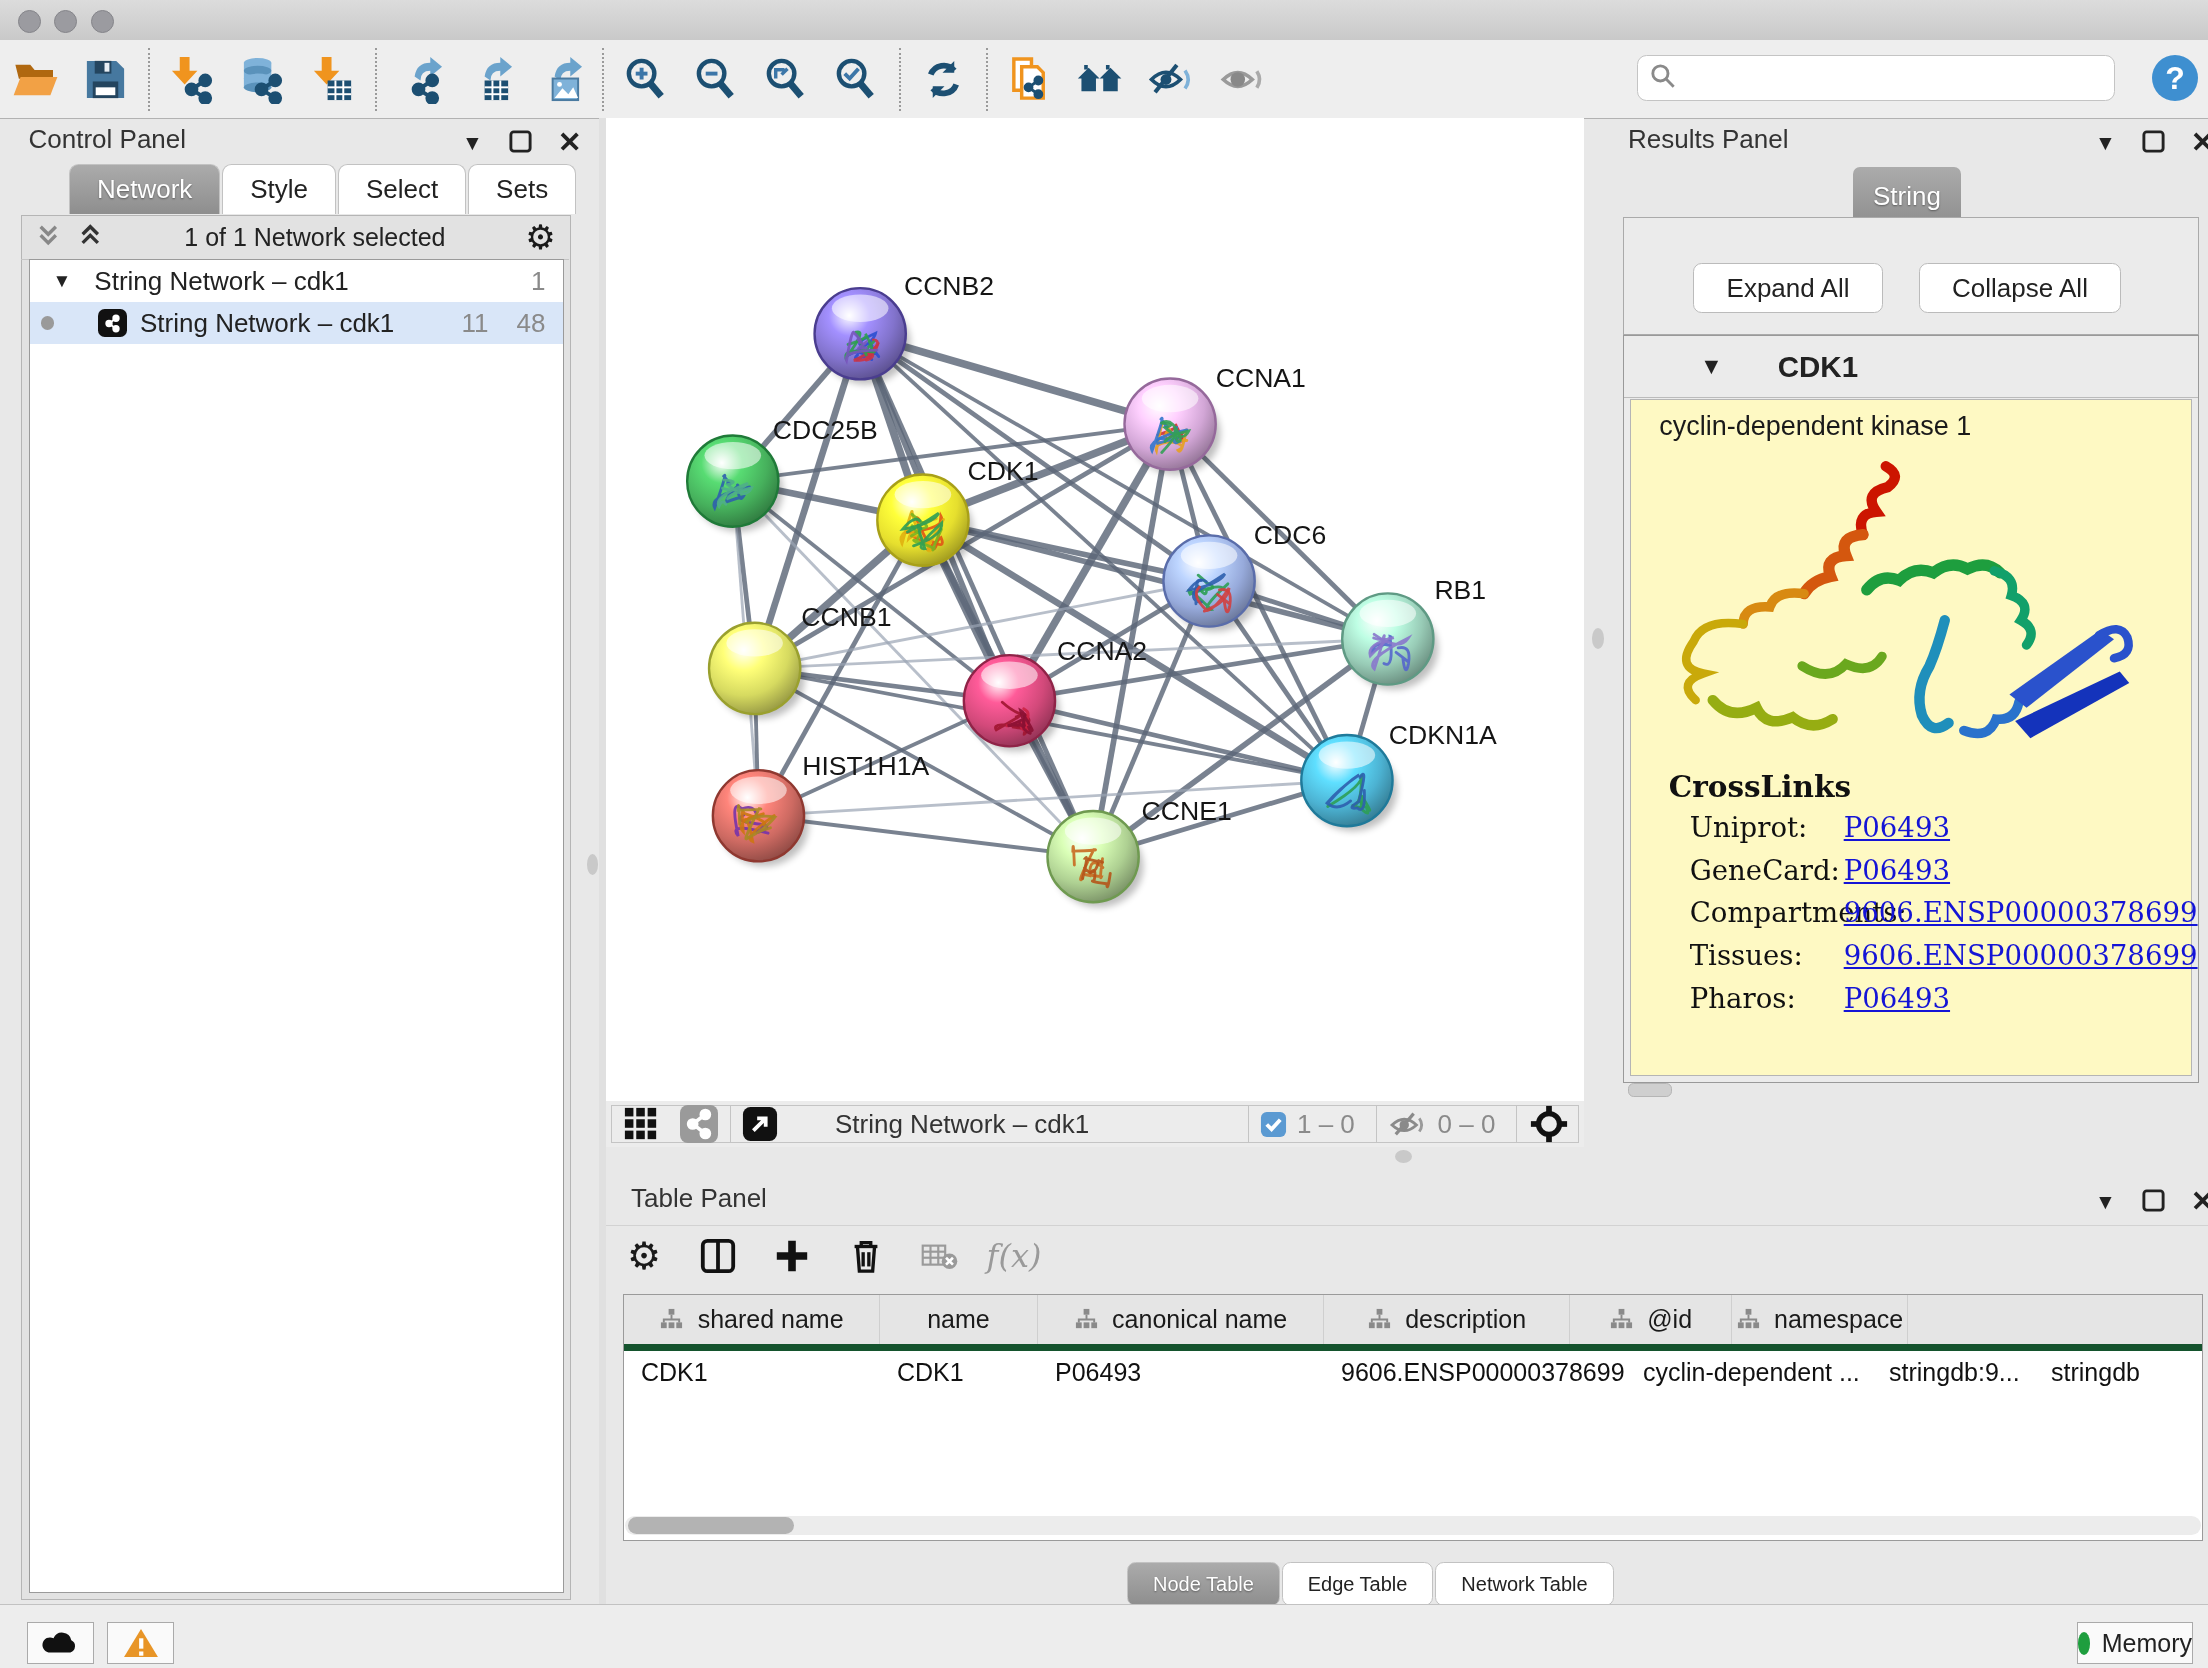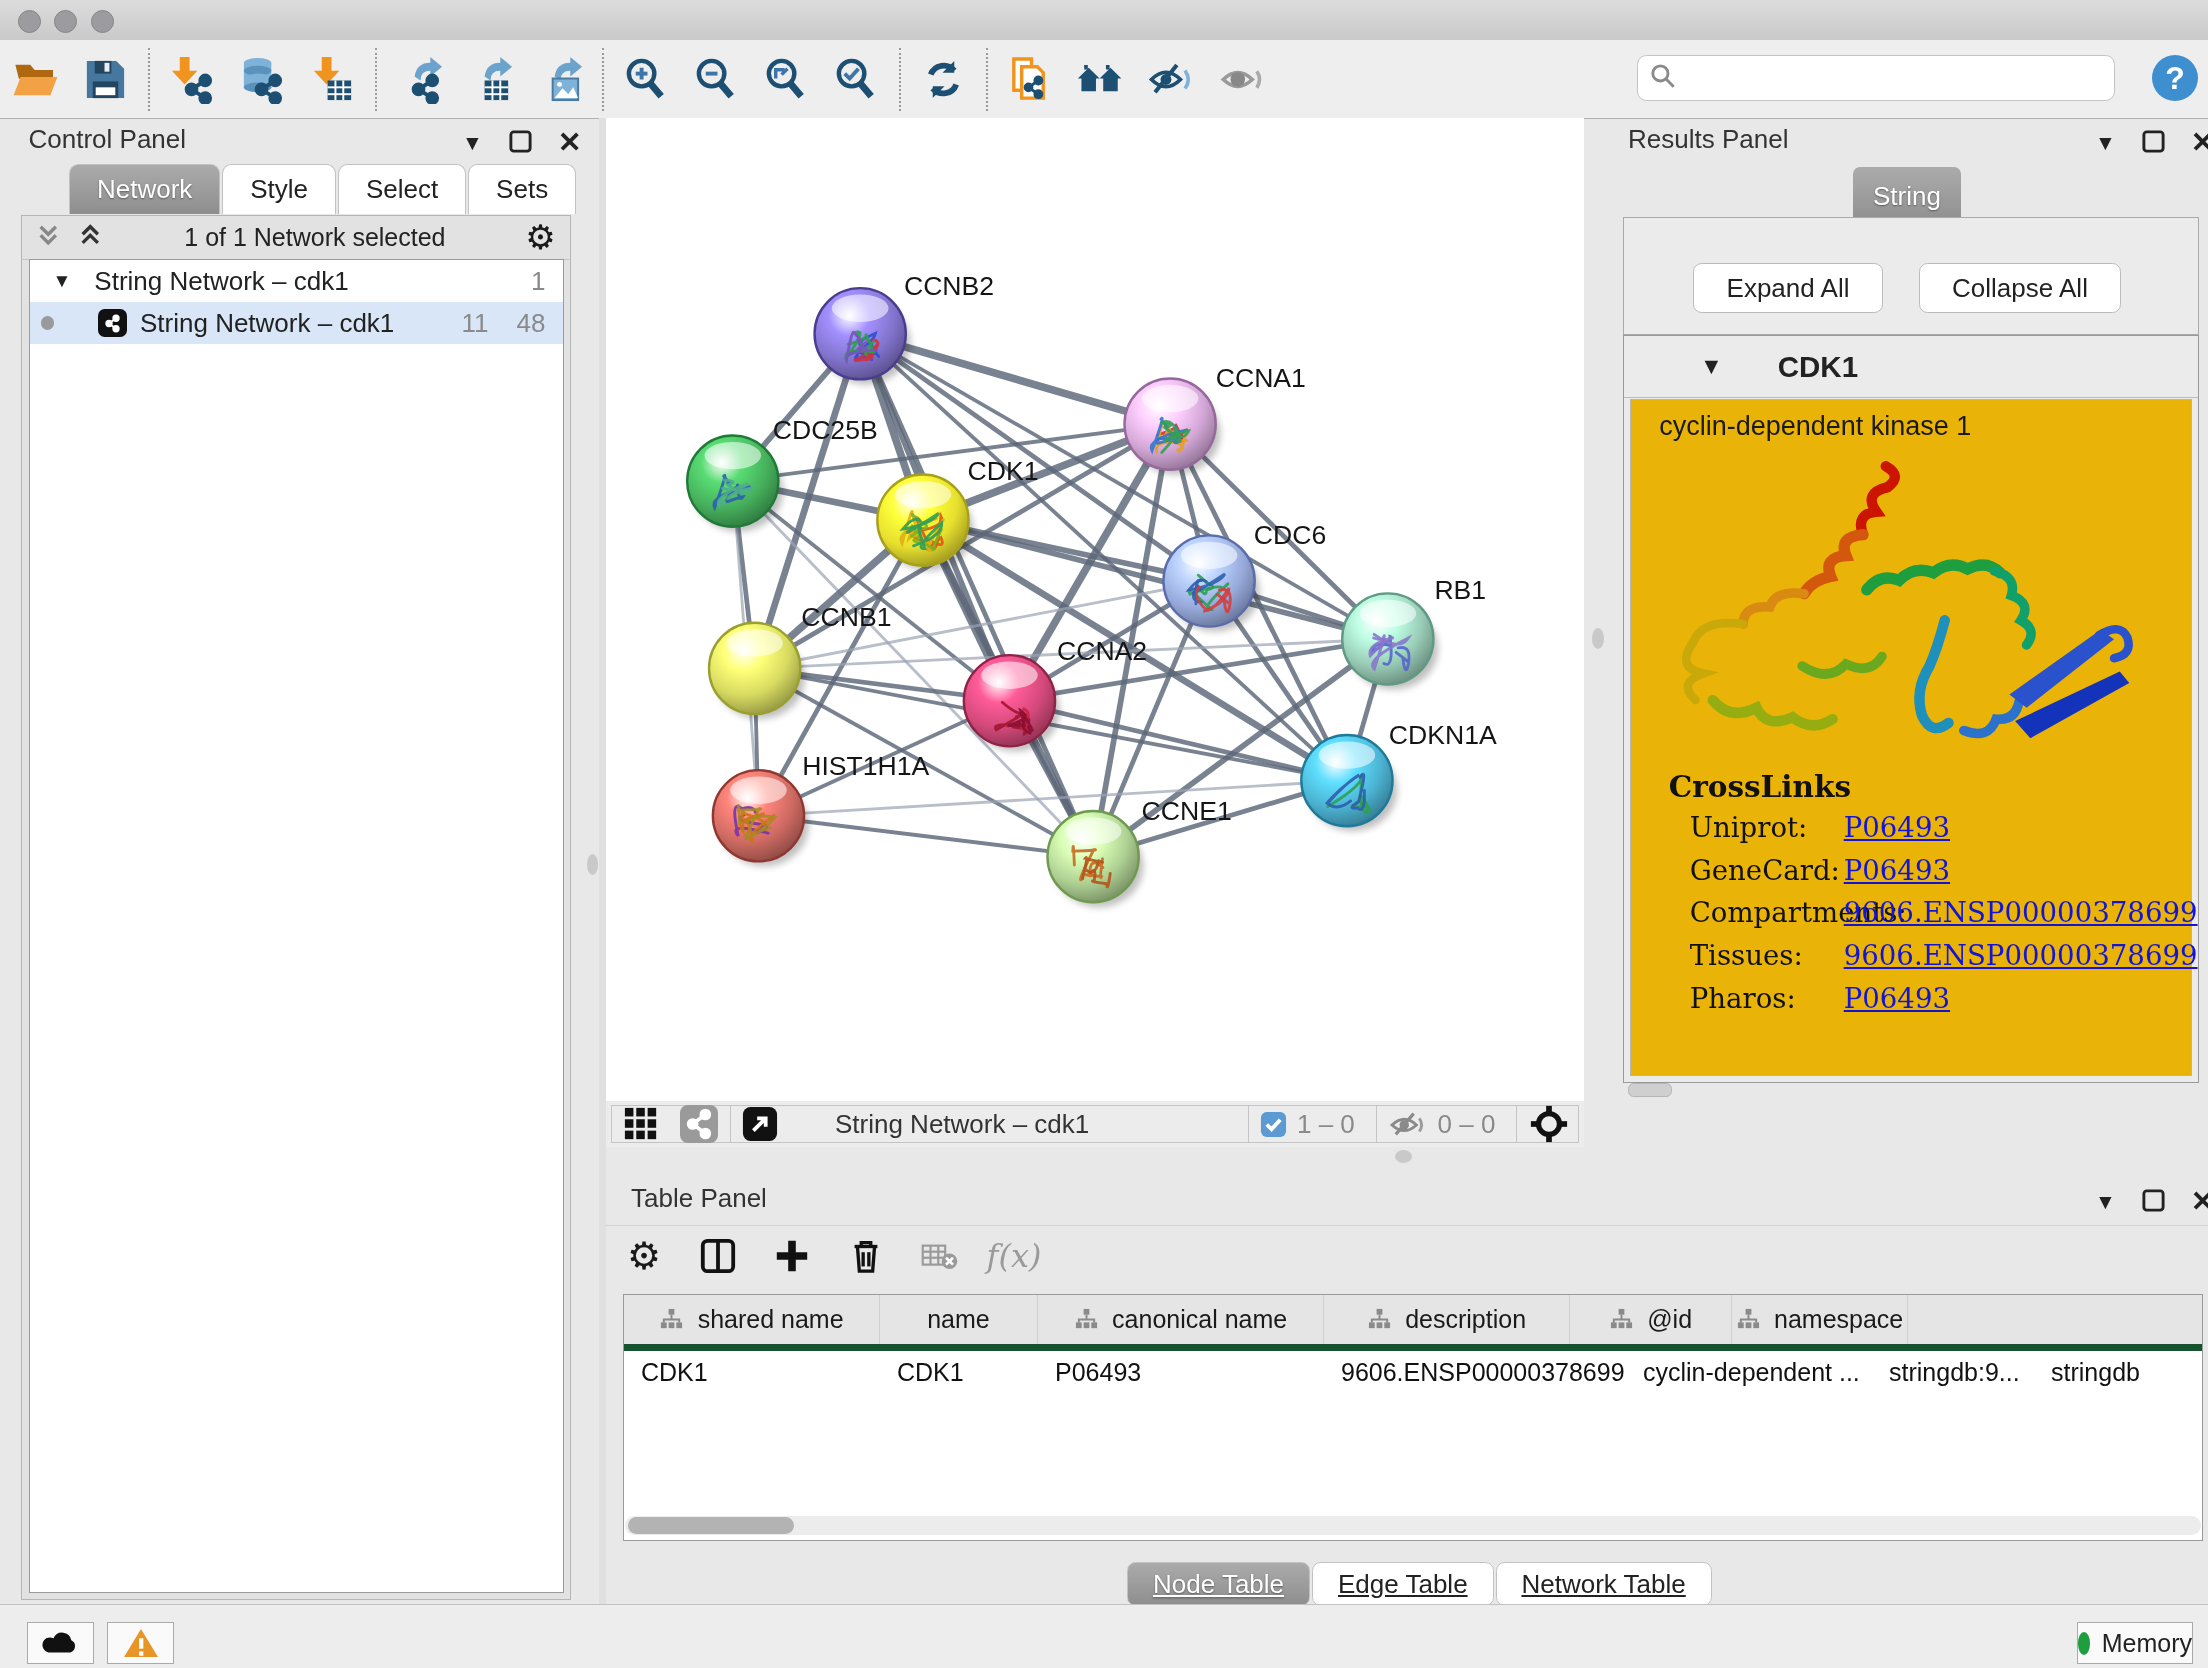--- a/index.html
+++ b/index.html
@@ -66,21 +66,21 @@
      background:linear-gradient(#ababab,#8e8e8e);color:#fff;font-size:26px;
      display:flex;align-items:center;justify-content:center;text-shadow:0 1px 1.9px rgba(0,0,0,.4);}
   .rbox1{left:1623px;top:217px;width:574px;height:116px;border:1px solid #aaa;background:#ebebeb;}
   .rbtn{position:absolute;height:48px;background:#fff;border:1px solid #bbb;border-radius:8.6px;
      font-size:26px;display:flex;align-items:center;justify-content:center;}
   .rbox2{left:1623px;top:335px;width:574px;height:746px;border:1px solid #999;background:#ebebeb;}
   .gene-head{position:absolute;left:0;top:0;right:0;height:61px;border-bottom:1px solid #bbb;
      display:flex;align-items:center;}
   .gene-caret{margin-left:76px;font-size:23px;}
   .gene-name{font-size:29.5px;font-weight:bold;margin-left:55px;}
-  .gene-inner{position:absolute;left:5.7px;top:63px;right:5.7px;bottom:5.7px;border:1px solid #b5b5b5;background:#eab308;}
+  .gene-inner{position:absolute;left:5.7px;top:63px;right:5.7px;bottom:5.7px;border:1px solid #b5b5b5;background:#fef9c3;}
   .gene-desc{position:absolute;left:28.5px;top:11.4px;font-size:27px;color:#1a1a1a;}
   .xl-title{position:absolute;left:38px;top:369px;font-family:"DejaVu Serif",serif;font-weight:bold;font-size:29.5px;color:#111;}
   .xl-row{position:absolute;left:59px;font-family:"DejaVu Serif",serif;font-size:27.6px;color:#111;}
   .xl-row a{position:absolute;left:154px;color:#1414d6;text-decoration:underline;white-space:nowrap;}
   .rp-thumb{left:1628px;top:1083px;width:42px;height:12.4px;background:#cfcfcf;border:1px solid #b5b5b5;border-radius:5.7px;}
   
   .tp-title{left:623px;top:1183px;margin-left:8px;}
   .tp-hr{left:606px;top:1225px;width:1603px;height:0;border-top:1px solid #d2d2d2;}
   .tp-toolbar{left:623px;top:1229px;width:856px;height:53px;display:flex;align-items:center;gap:32px;}
   .tp-toolbar .ticon{width:42px;display:flex;justify-content:center;align-items:center;}
@@ -91,21 +91,21 @@
   .th{display:flex;align-items:center;justify-content:center;gap:13.3px;font-size:25px;color:#1a1a1a;
       border-right:1px solid #cfcfcf;overflow:hidden;white-space:nowrap;flex:0 0 auto;box-sizing:border-box;}
   .th svg{width:25px;height:25px;flex:0 0 auto;}
   .trow{display:flex;height:42px;}
   .td{font-size:25px;color:#111;padding-left:17px;display:flex;align-items:center;
       overflow:hidden;white-space:nowrap;flex:0 0 auto;box-sizing:border-box;}
   .hscroll{left:625px;top:1516px;width:1576px;height:19px;background:#ececec;border-radius:9.5px;}
   .hthumb{left:628px;top:1517px;width:166px;height:17px;background:#b3b3b3;border-radius:8.6px;}
   .btabs{position:absolute;left:1127px;top:1562px;display:flex;}
   .btab{height:42px;padding:0 25px;display:flex;align-items:center;justify-content:center;
-      background:#fff;border:1px solid #c2c2c2;font-size:26px;border-radius:8.6px;margin-right:1.9px;text-decoration:underline;}
+      background:#fff;border:1px solid #c2c2c2;font-size:20px;border-radius:8.6px;margin-right:1.9px;}
   .btab.sel{background:linear-gradient(#ababab,#8e8e8e);color:#fff;text-shadow:0 1px 1.9px rgba(0,0,0,.4);}
   
   .statusbar{left:0;top:1604px;width:2208px;height:65px;background:#ededed;border-top:1.9px solid #c2c2c2;}
   .sq-btn{position:absolute;top:17px;width:65px;height:40px;background:#fafafa;border:1.9px solid #aaa;
       display:flex;align-items:center;justify-content:center;}
   .mem-btn{position:absolute;top:17px;left:2077px;width:114px;height:40px;background:#fafafa;border:1.9px solid #aaa;
       display:flex;align-items:center;justify-content:center;gap:11.4px;font-size:25px;}
   .gdot{width:23px;height:23px;border-radius:50%;background:#1e9e3e;}
   .splitter-v{position:absolute;width:6.7px;background:#e0e0e0;}
 </style>

